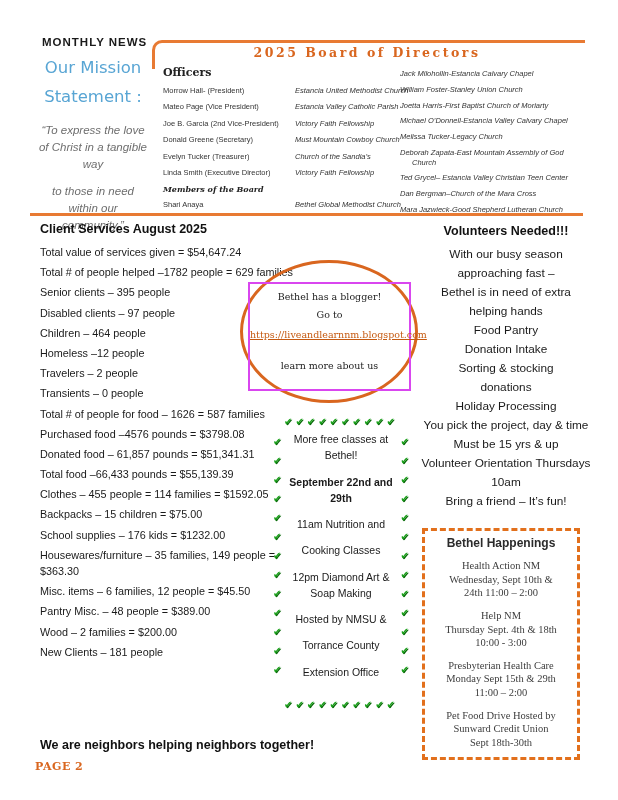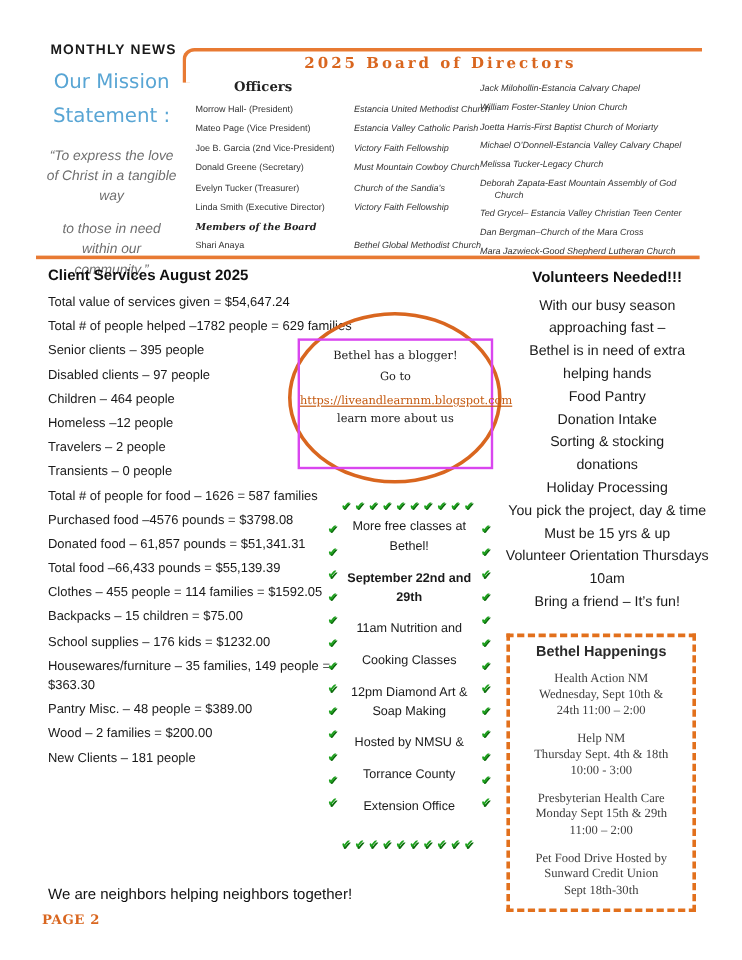--- a/index.html
+++ b/index.html
@@ -17,51 +17,51 @@
   .mission-quote + .mission-quote{margin-top:9px;}
 
   
   .board-rule{position:absolute;left:152px;top:40px;width:430px;height:26px;
               border-top:3px solid #e87a33;border-left:3px solid #e87a33;
               border-top-left-radius:10px;}
   .board-title{position:absolute;left:152px;top:45px;width:430px;text-align:center;
                font-family:"DejaVu Serif",serif;font-weight:bold;font-size:12.5px;
                letter-spacing:2.5px;color:#d9661f;}
   .officers-heading{position:absolute;left:163px;top:66px;font-family:"DejaVu Serif",serif;
-                    font-weight:bold;font-size:11px;color:#222;margin-left:32px;}
+                    font-weight:bold;font-size:11px;color:#222;}
   .officers{position:absolute;left:163px;top:86px;width:248px;}
   .officer-row{display:grid;grid-template-columns:132px 1fr;column-gap:0px;
                font-size:7.5px;color:#333;line-height:1.25;margin-bottom:7px;}
   .officer-church{font-style:italic;}
   .members-heading{font-family:"DejaVu Serif",serif;font-weight:bold;font-style:italic;
                    font-size:8px;color:#222;margin:3px 0 6px 0;}
   .directors{position:absolute;left:400px;top:69px;width:188px;}
   .director{font-size:7.5px;font-style:italic;color:#333;line-height:1.3;
             margin-bottom:6px;padding-left:12px;text-indent:-12px;}
 
   .top-rule{position:absolute;left:30px;top:213px;width:553px;height:3px;background:#e87a33;}
 
   
   .client{position:absolute;left:40px;top:222px;width:265px;}
   .client-heading{font-size:12.5px;font-weight:bold;color:#111;margin-bottom:8px;}
   .client-line{font-size:10.8px;color:#1a1a1a;line-height:1.5;margin-bottom:4px;}
-  .neighbors{position:absolute;left:40px;top:738px;font-size:12.5px;font-weight:normal;color:#111;}
+  .neighbors{position:absolute;left:40px;top:738px;font-size:12.5px;font-weight:bold;color:#111;}
   .page-label{position:absolute;left:35px;top:760px;font-family:"DejaVu Serif",serif;
               font-weight:bold;font-size:11px;color:#d9661f;letter-spacing:0.5px;}
 
   
   .blog-ellipse{position:absolute;left:240px;top:260px;width:172px;height:137px;
                 border:3px solid #d9661f;border-radius:50%;}
   .blog-rect{position:absolute;left:248px;top:282px;width:159px;height:105px;
              border:2px solid #d946ef;text-align:center;
              font-family:"DejaVu Serif",serif;font-size:9.5px;color:#222;}
   .blog-rect .bline{margin-top:7px;}
   .blog-link{color:#c55a11;text-decoration:underline;font-family:"DejaVu Serif",serif;
              font-size:9.5px;display:block;margin-top:9px;}
-  .blog-more{margin-top:4px;}
+  .blog-more{margin-top:20px;}
 
   
   .classes-box{position:absolute;left:270px;top:414px;width:142px;height:298px;}
   .strip{position:absolute;color:#1ca11c;text-shadow:1px 1px 0 #0b6b0b;font-size:10px;}
   .strip-h{left:5px;right:5px;letter-spacing:3px;text-align:center;}
   .strip-top{top:2px;}
   .strip-bottom{bottom:2px;}
   .strip-v{top:18px;bottom:18px;white-space:pre-line;line-height:19px;}
   .strip-left{left:3px;}
   .strip-right{right:3px;}
@@ -197,20 +197,21 @@
         <div class="client-line">Total food –66,433 pounds = $55,139.39</div>
 
         <div class="client-line">Clothes – 455 people = 114 families = $1592.05</div>
 
         <div class="client-line">Backpacks – 15 children = $75.00</div>
 
         <div class="client-line">School supplies – 176 kids = $1232.00</div>
 
         <div class="client-line">Housewares/furniture – 35 families, 149 people = $363.30</div>
 
+        <div class="client-line">Misc. items – 6 families, 12 people = $45.50</div>
 
         <div class="client-line">Pantry Misc. – 48 people = $389.00</div>
 
         <div class="client-line">Wood – 2 families = $200.00</div>
 
         <div class="client-line">New Clients – 181 people</div>
       </div>
   </div>
   <div class="neighbors">We are neighbors helping neighbors  together!</div>
   <div class="page-label">PAGE 2</div>

